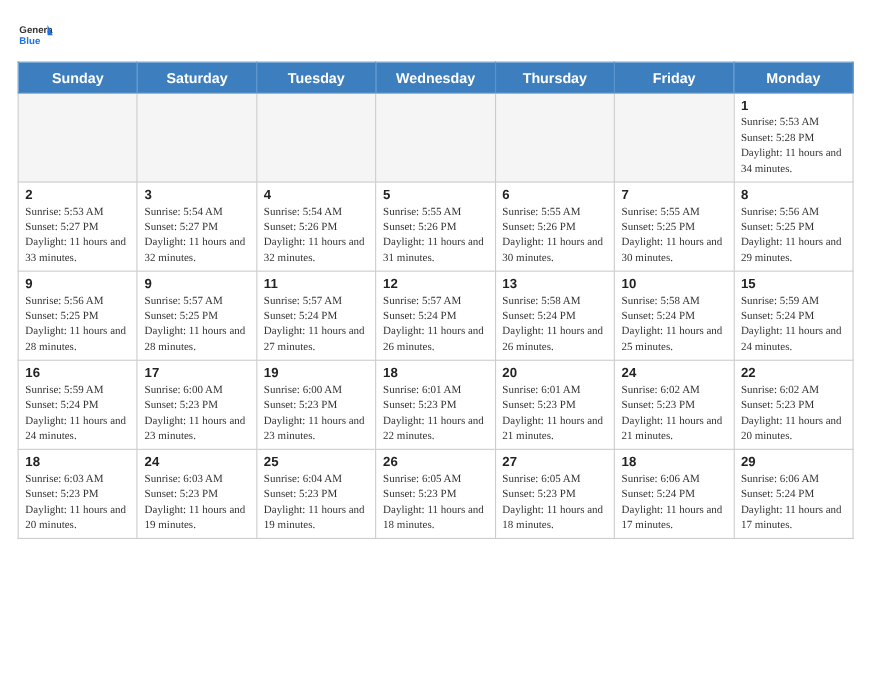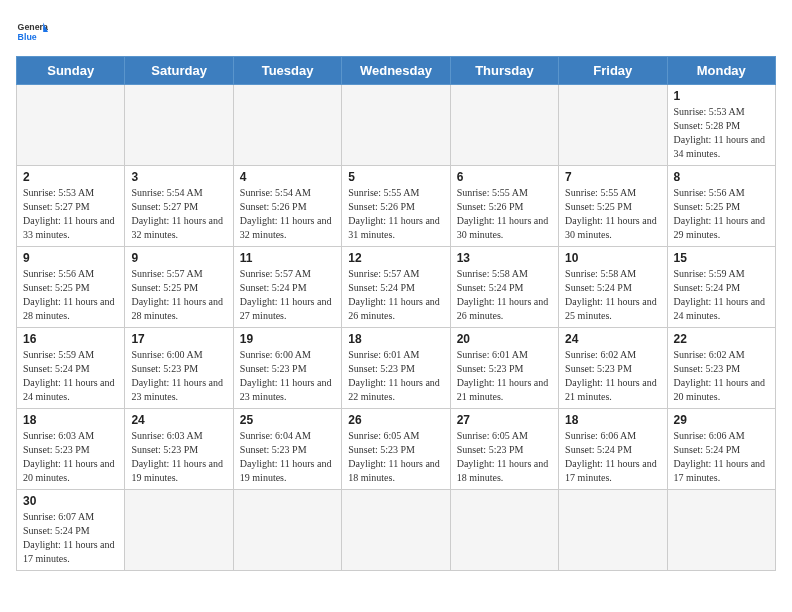--- a/index.html
+++ b/index.html
@@ -235,26 +235,14 @@
         </td>
         <td>
           <span class="day-number">18</span>
           <div class="day-info">Sunrise: 6:06 AM<br>Sunset: 5:24 PM<br>Daylight: 11 hours and 17 minutes.</div>
         </td>
         <td>
           <span class="day-number">29</span>
           <div class="day-info">Sunrise: 6:06 AM<br>Sunset: 5:24 PM<br>Daylight: 11 hours and 17 minutes.</div>
         </td>
       </tr>
-      <tr>
-        <td>
-          <span class="day-number">30</span>
-          <div class="day-info">Sunrise: 6:07 AM<br>Sunset: 5:24 PM<br>Daylight: 11 hours and 17 minutes.</div>
-        </td>
-        <td class="empty"></td>
-        <td class="empty"></td>
-        <td class="empty"></td>
-        <td class="empty"></td>
-        <td class="empty"></td>
-        <td class="empty"></td>
-      </tr>
     </tbody>
 </table>
 
 </body></html>

